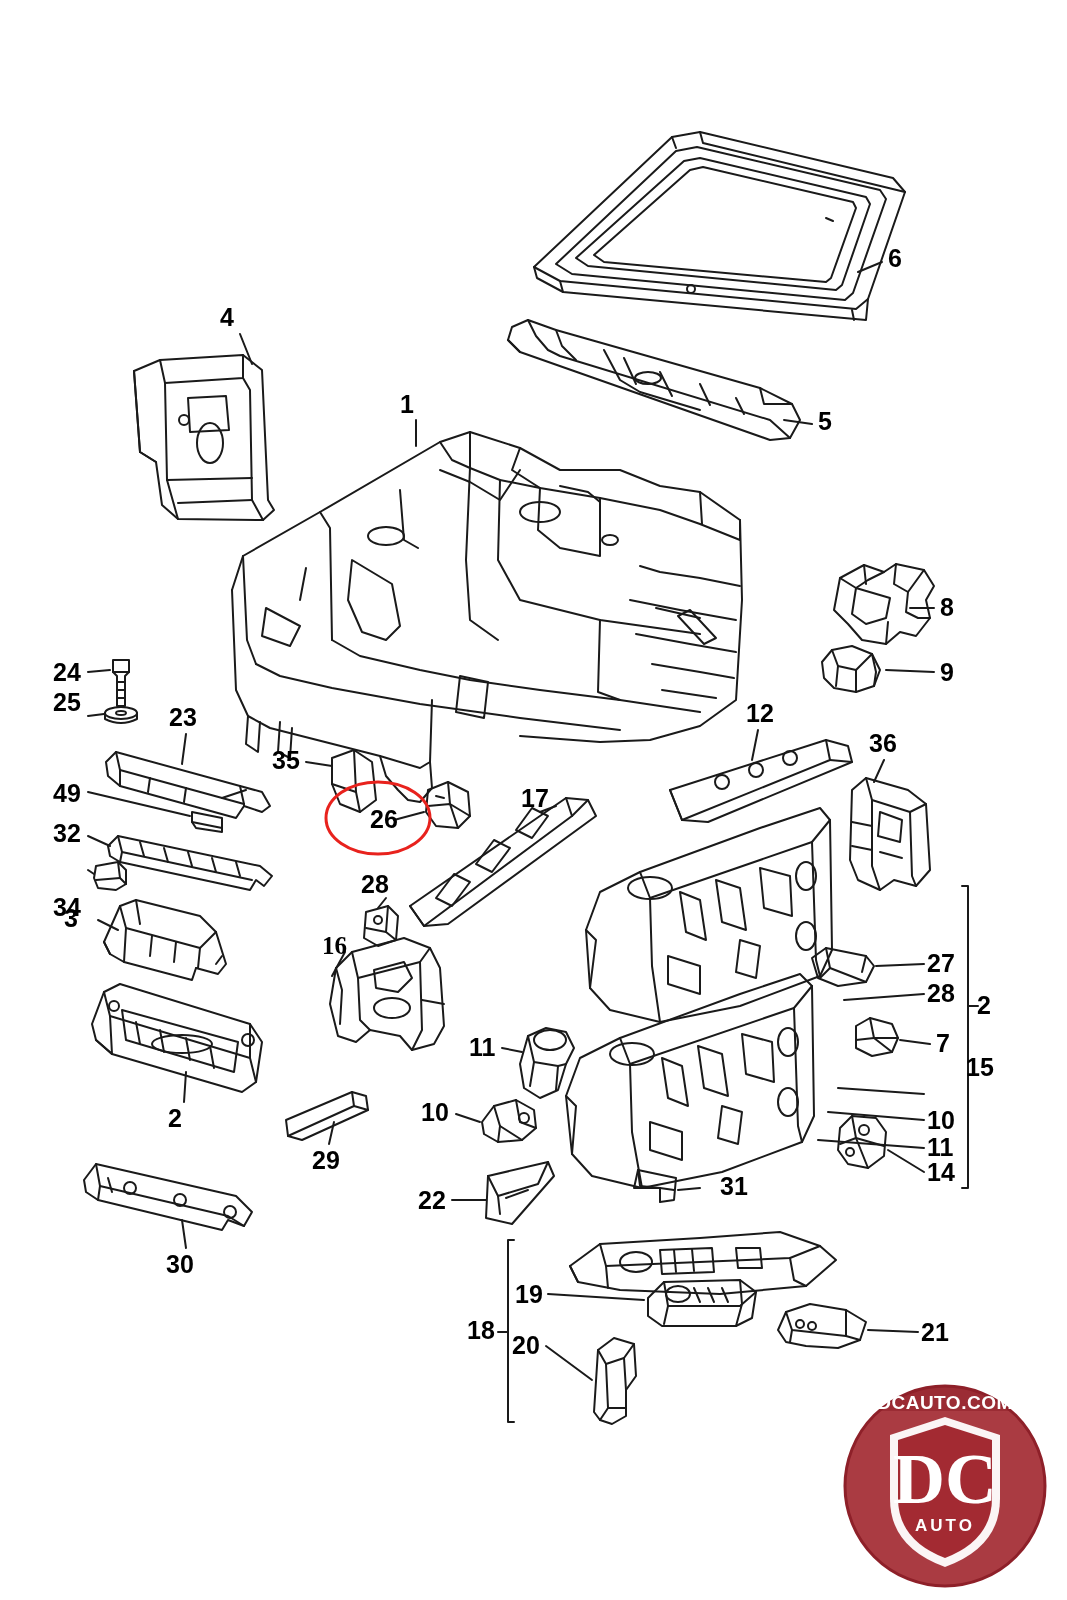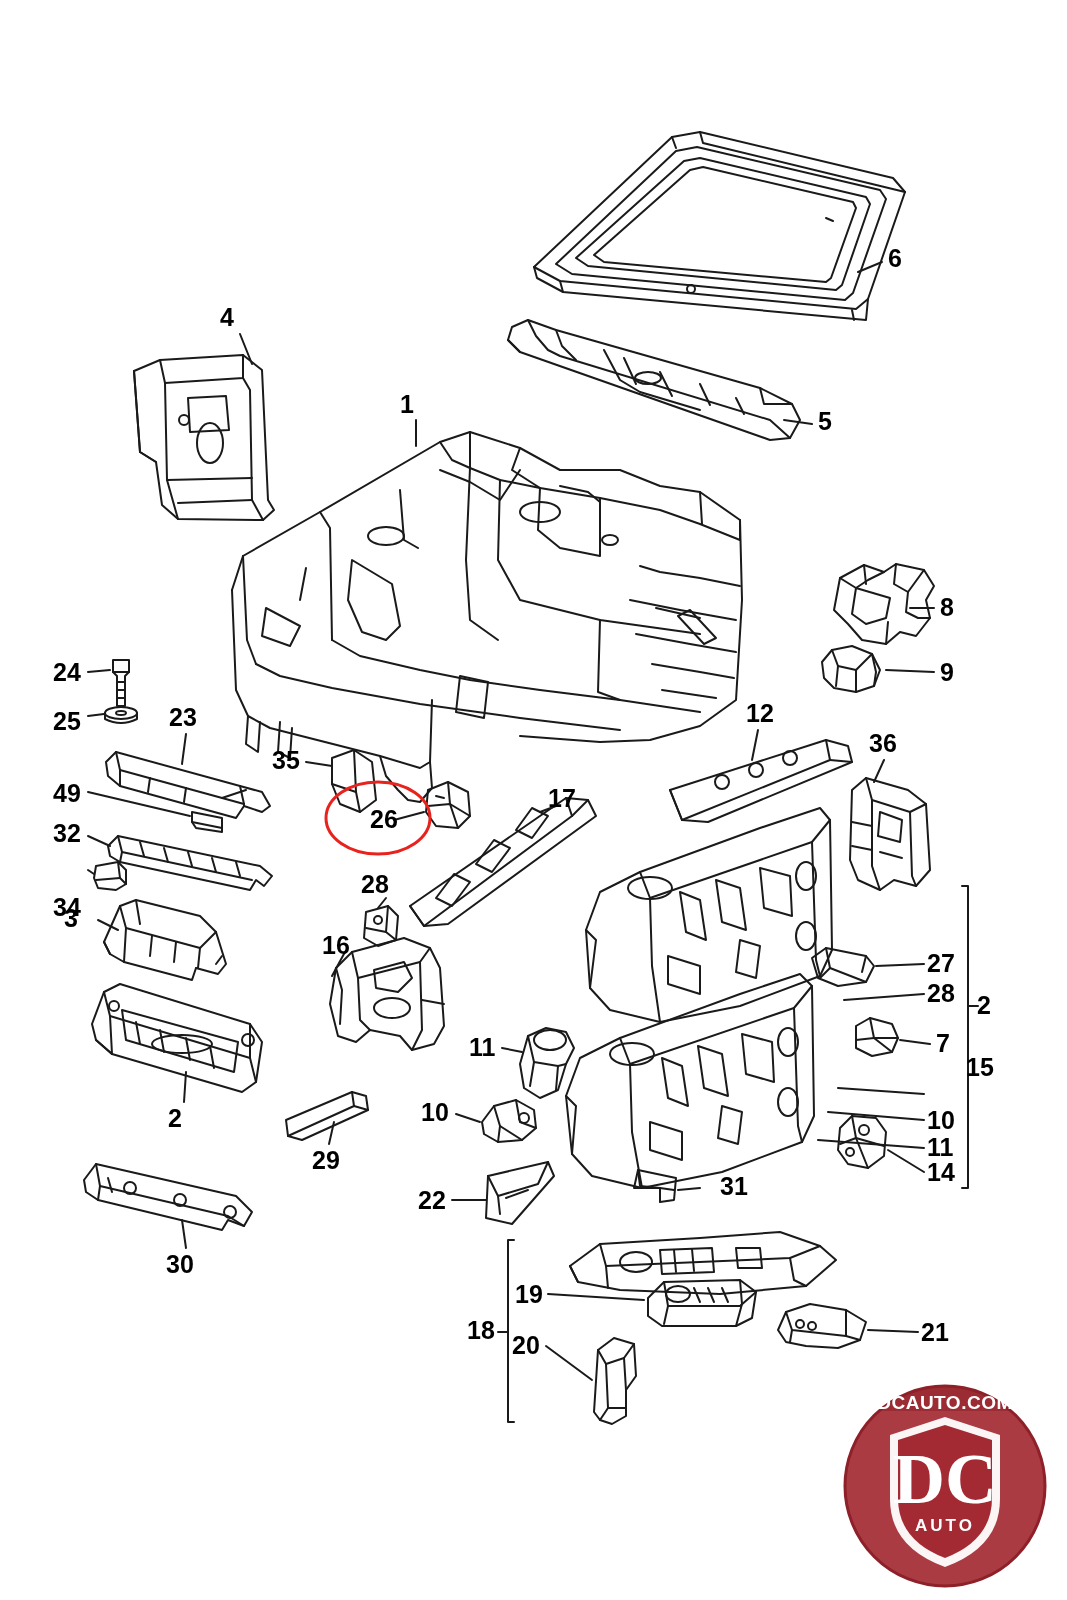--- a/index.html
+++ b/index.html
@@ -480,30 +480,30 @@
 
   <div class="callout" style="left:400px; top:392px;">1</div>
   <div class="callout" style="left:168px; top:1106px;">2</div>
   <div class="callout" style="left:64px; top:906px;">3</div>
   <div class="callout" style="left:220px; top:305px;">4</div>
   <div class="callout" style="left:818px; top:409px;">5</div>
   <div class="callout" style="left:888px; top:246px;">6</div>
   <div class="callout" style="left:940px; top:595px;">8</div>
   <div class="callout" style="left:940px; top:660px;">9</div>
   <div class="callout" style="left:53px; top:660px;">24</div>
-  <div class="callout" style="left:53px; top:709px;">25</div>
+  <div class="callout" style="left:53px; top:690px;">25</div>
   <div class="callout" style="left:169px; top:705px;">23</div>
   <div class="callout" style="left:53px; top:781px;">49</div>
   <div class="callout" style="left:53px; top:821px;">32</div>
   <div class="callout" style="left:53px; top:895px;">34</div>
   <div class="callout" style="left:272px; top:748px;">35</div>
   <div class="callout" style="left:358px; top:807px;margin-left:12px;">26</div>
   <div class="callout" style="left:361px; top:872px;">28</div>
-  <div class="callout" style="left:322px; top:933px;">16</div>
-  <div class="callout" style="left:548px; top:786px;">17</div>
+  <div class="callout" style="left:322px; top:933px;font-family:Liberation Serif, serif;">16</div>
+  <div class="callout" style="left:521px; top:786px;">17</div>
   <div class="callout" style="left:746px; top:701px;">12</div>
   <div class="callout" style="left:869px; top:731px;">36</div>
   <div class="callout" style="left:469px; top:1035px;">11</div>
   <div class="callout" style="left:421px; top:1100px;">10</div>
   <div class="callout" style="left:418px; top:1188px;">22</div>
   <div class="callout" style="left:312px; top:1148px;">29</div>
   <div class="callout" style="left:166px; top:1252px;">30</div>
   <div class="callout" style="left:703px; top:1174px;margin-left:17px;">31</div>
   <div class="callout" style="left:927px; top:951px;text-align:right;">27</div>
   <div class="callout" style="left:927px; top:981px;">28</div>

